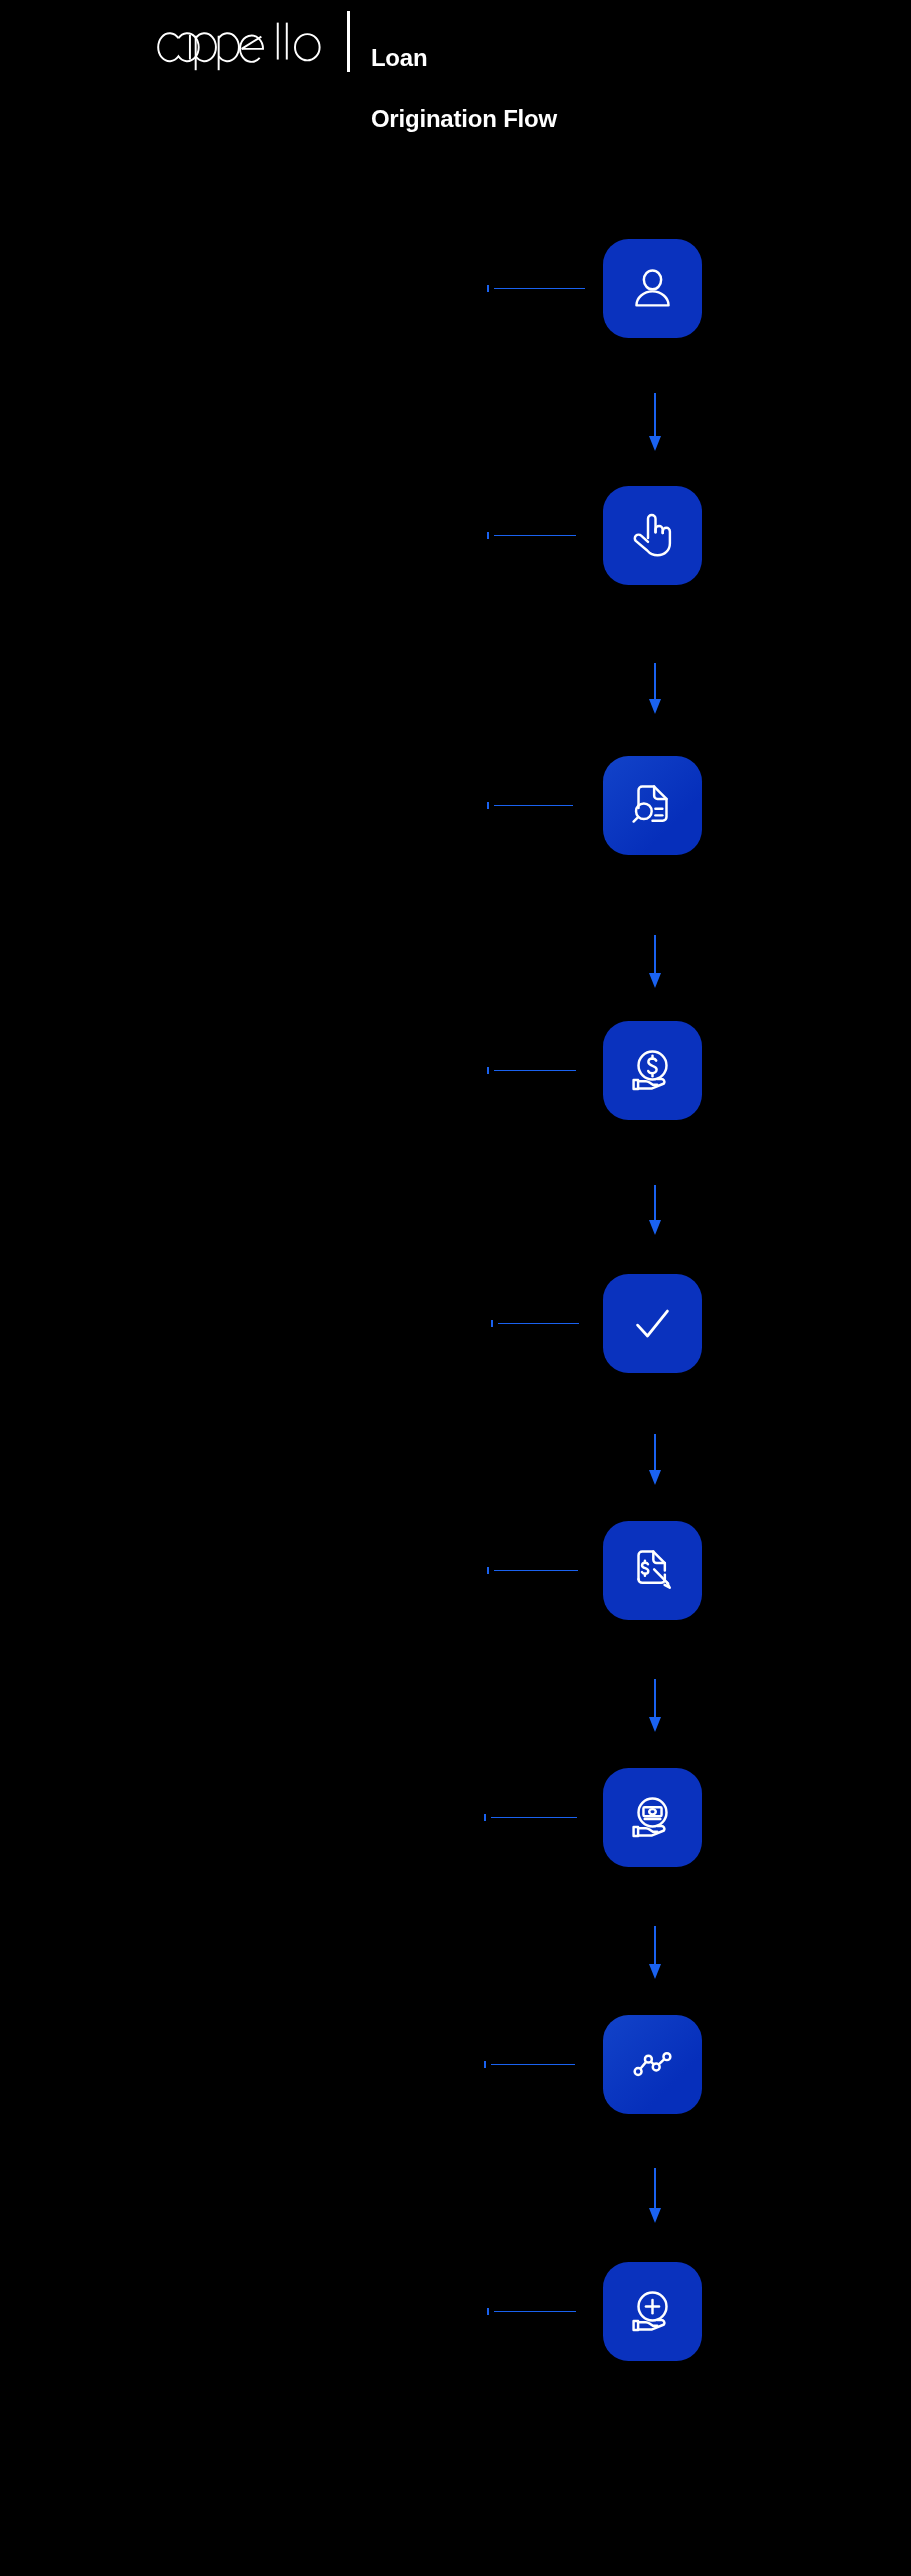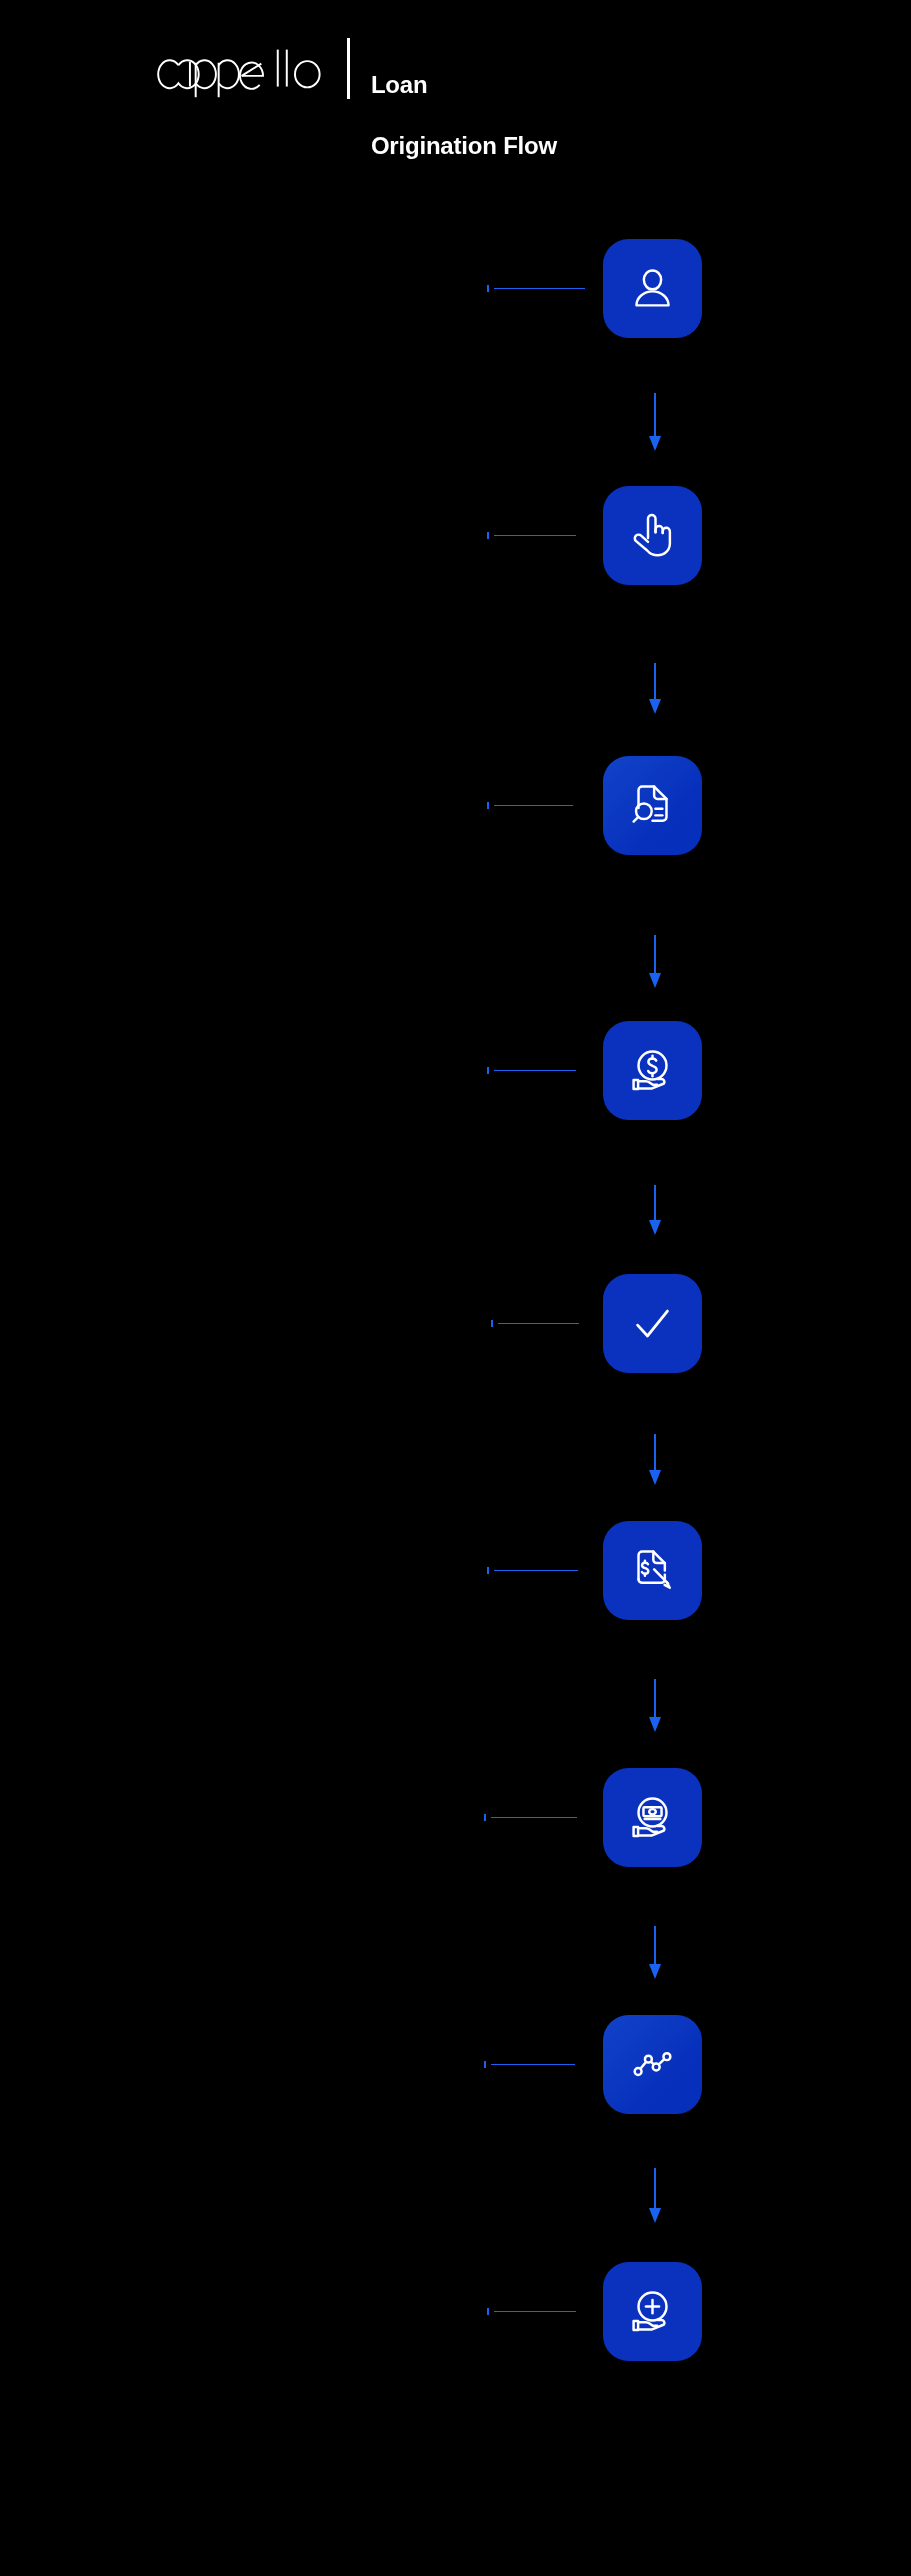--- a/index.html
+++ b/index.html
@@ -14,21 +14,21 @@
   }
 
   
   .header{
     position:absolute;
     left:0; top:0;
     width:780px; height:132px;
     display:flex;
     align-items:flex-start;
     padding-left:153px;
-    padding-top:38px;
+    padding-top:11px;
     box-sizing:border-box;
   }
   .logo-wrap{
     display:flex;
     align-items:center;
     height:61px;
   }
   .logo-mark{
     display:block;
     width:174px;

